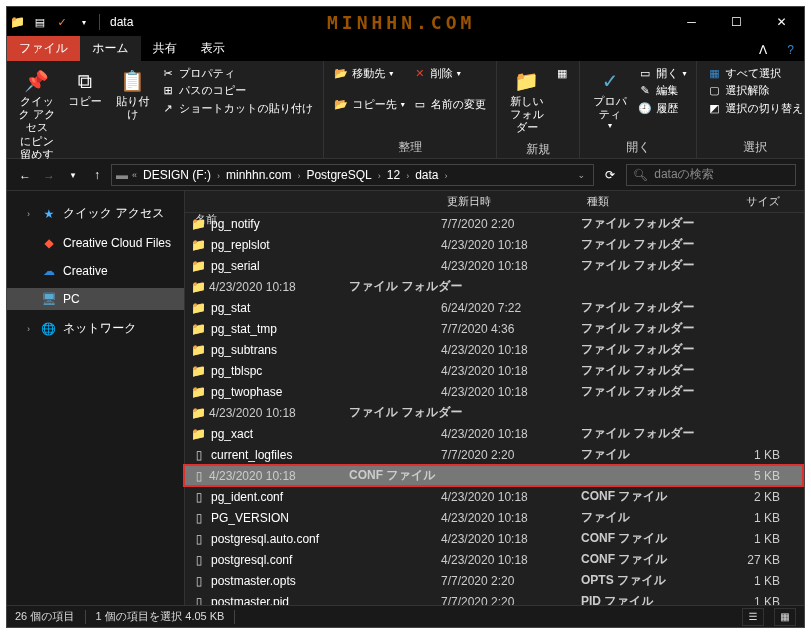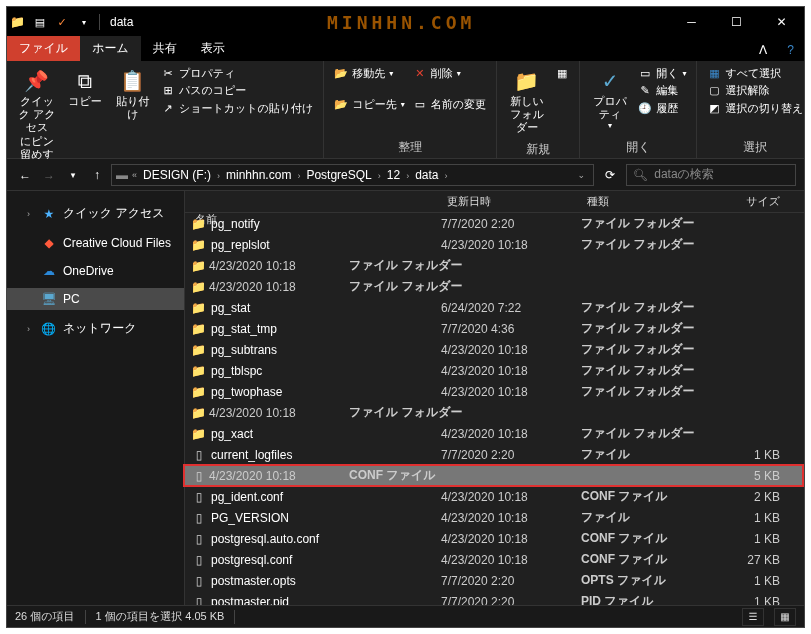--- a/index.html
+++ b/index.html
@@ -268,21 +268,21 @@
         <div style="height: 6px;"></div>
         <div class="nitem">
           <span class="caret"></span>
           <span class="ic ic-cc">◆</span>
           <span>Creative Cloud Files</span>
         </div>
         <div style="height: 6px;"></div>
         <div class="nitem">
           <span class="caret"></span>
           <span class="ic ic-od">☁</span>
-          <span>OneDrive</span>
+          <span>Creative</span>
         </div>
         <div style="height: 6px;"></div>
         <div class="nitem sel">
           <span class="caret"></span>
           <span class="ic ic-pc">🖥</span>
           <span>PC</span>
         </div>
         <div style="height: 6px;"></div>
         <div class="nitem">
           <span class="caret">›</span>
@@ -307,20 +307,21 @@
           </div>
           <div class="row">
             <span class="ic ic-folder">📁</span>
             <span class="name">pg_replslot</span>
             <span class="date">4/23/2020 10:18</span>
             <span class="type">ファイル フォルダー</span>
             <span class="size"></span>
           </div>
           <div class="row">
             <span class="ic ic-folder">📁</span>
+            <span class="name">pg_serial</span>
             <span class="date">4/23/2020 10:18</span>
             <span class="type">ファイル フォルダー</span>
             <span class="size"></span>
           </div>
           <div class="row">
             <span class="ic ic-folder">📁</span>
             <span class="date">4/23/2020 10:18</span>
             <span class="type">ファイル フォルダー</span>
             <span class="size"></span>
           </div>

